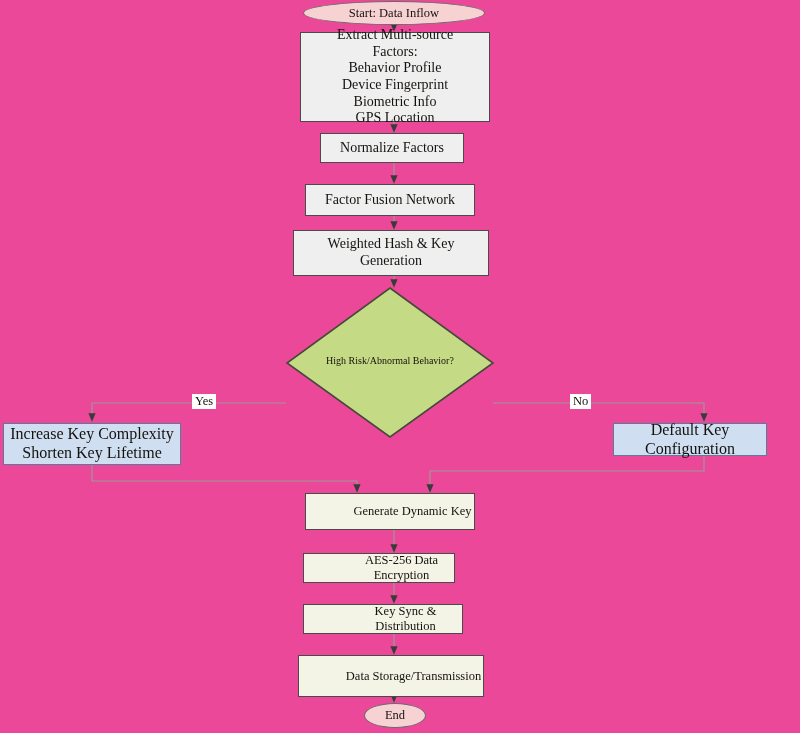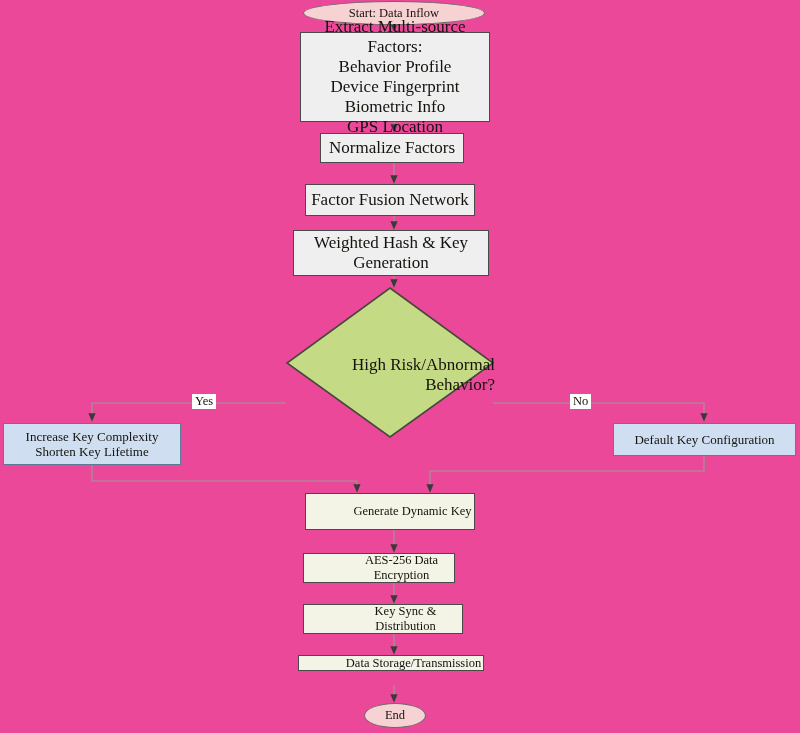--- a/index.html
+++ b/index.html
@@ -30,48 +30,48 @@
     align-items: center;
     justify-content: center;
     text-align: center;
     color: #15120e;
     line-height: 1.18;
     z-index: 2;
   }
   .proc {
     border: 1.6px solid #4a4a4a;
     background: #efefef;
-    font-size: 17px;
+    font-size: 14px;
   }
   .proc-cream {
     border: 1.6px solid #4a4a4a;
     background: #f3f3e6;
     font-size: 12.5px;
     padding-left: 45px;
   }
   .proc-blue {
     border: 1.7px solid #5c7a99;
     background: #cfdff1;
-    font-size: 13px;
+    font-size: 16px;
   }
   .terminator {
     border: 1.6px solid #6a6a6a;
     background: #f7d2d3;
     border-radius: 50% / 50%;
     font-size: 12.5px;
   }
   .diamond-wrap {
     position: absolute;
     z-index: 2;
   }
   .diamond-label {
     position: absolute;
     width: 100%;
-    text-align: right;
-    font-size: 17px;
+    text-align: center;
+    font-size: 10px;
     color: #15120e;
     z-index: 3;
   }
   .edge-label {
     position: absolute;
     font-size: 12.5px;
     color: #15120e;
     z-index: 3;
     background: #ffffff;
     padding: 0 3px;
@@ -142,25 +142,25 @@
     <div class="diamond-label" style="top:68px; left:0;">High Risk/Abnormal Behavior?</div>
   </div>
 
   <div class="edge-label" style="left:192px; top:394px;">Yes</div>
 
   <div class="edge-label" style="left:570px; top:394px;">No</div>
 
   <div class="node proc-blue multiline" style="left:3px; top:423px; width:178px; height:42px;">Increase Key Complexity
 Shorten Key Lifetime</div>
 
-  <div class="node proc-blue" style="left:613px; top:423px; width:183px; height:33px;">Default Key Configuration</div>
+  <div class="node proc-blue" style="left:613px; top:423px; width:154px; height:33px;">Default Key Configuration</div>
 
   <div class="node proc-cream" style="left:305px; top:493px; width:170px; height:37px;">Generate Dynamic Key</div>
 
   <div class="node proc-cream" style="left:303px; top:553px; width:152px; height:30px;">AES-256 Data Encryption</div>
 
   <div class="node proc-cream" style="left:303px; top:604px; width:160px; height:30px;">Key Sync &amp; Distribution</div>
 
-  <div class="node proc-cream" style="left:298px; top:655px; width:186px; height:16px;">Data Storage/Transmission</div>
+  <div class="node proc-cream" style="left:298px; top:655px; width:186px; height:42px;">Data Storage/Transmission</div>
 
   <div class="node terminator" style="left:364px; top:703px; width:62px; height:25px;text-align:right;">End</div>
 
 </div>
 
 </body></html>

